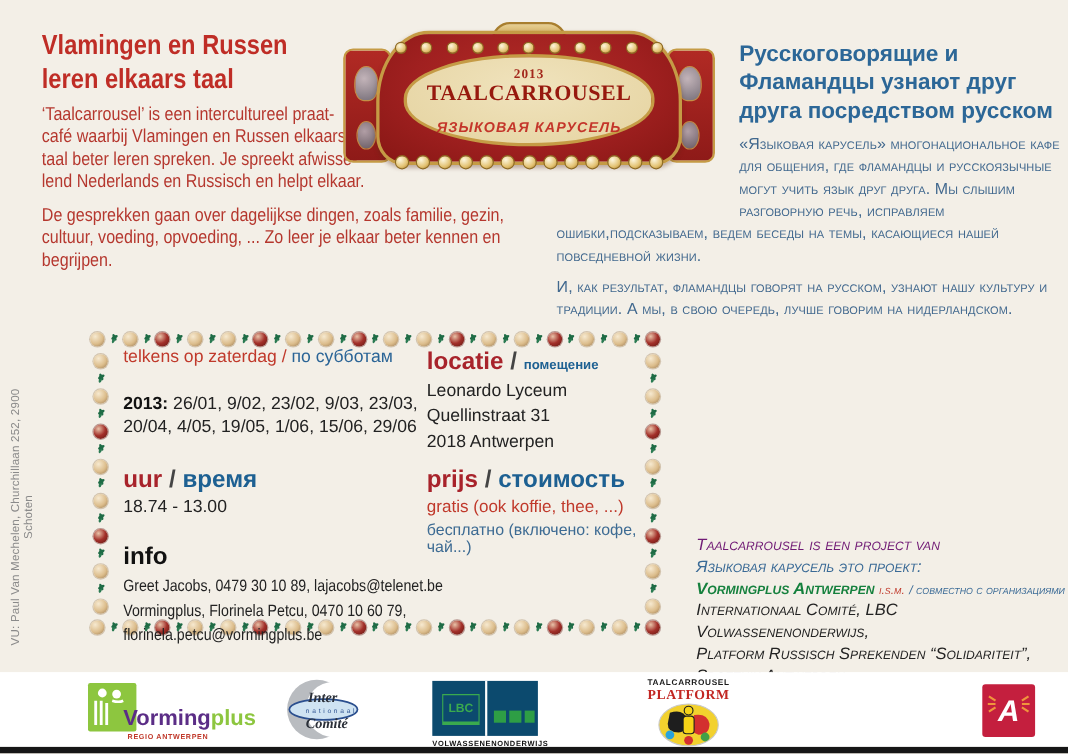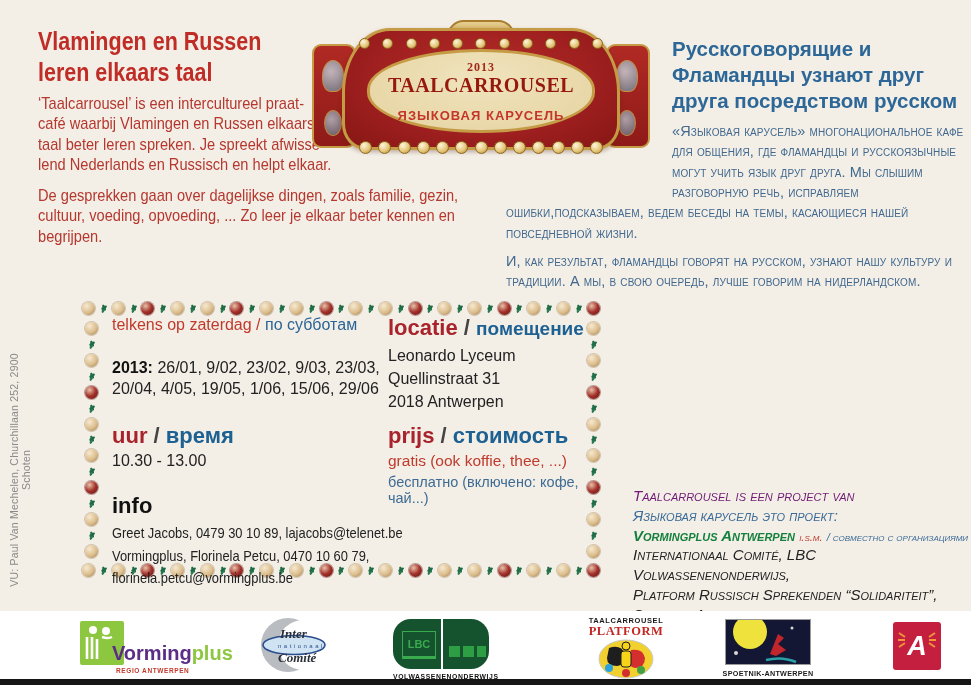--- a/index.html
+++ b/index.html
@@ -78,21 +78,21 @@
   .banner-panel{
     position:absolute;left:50%;top:18px;transform:translateX(-50%);
     width:222px;height:78px;
     background:radial-gradient(ellipse at 50% 35%,#f0e3bd,#e5d3a0);
     border:3px solid #c59b45;border-radius:50% / 48%;
     display:flex;flex-direction:column;align-items:center;justify-content:center;
     text-align:center;
   }
   .banner-year{font-family:"Liberation Serif",serif;font-weight:bold;font-size:12px;color:#a3281c;letter-spacing:1px;}
   .banner-nl{font-family:"Liberation Serif",serif;font-weight:bold;font-size:20px;color:#97190e;letter-spacing:.5px;line-height:1.05;}
-  .banner-ru{font-size:13px;font-weight:bold;color:#c4352a;letter-spacing:1px;margin-top:12px;}
+  .banner-ru{font-size:13px;font-weight:bold;color:#c4352a;letter-spacing:1px;margin-top:12px;font-style:italic;}
 
   
   .ru-col{position:absolute;left:506px;top:32px;width:462px;}
   .ru-spacer{float:left;width:166px;height:152px;}
   .ru-title{font-size:20.5px;font-weight:bold;color:#2c6797;line-height:1.27;margin:4px 0 7px 0;}
   .ru-p{font-variant:small-caps;color:#41688e;font-size:14.5px;line-height:1.4;margin:0 0 8px 0;letter-spacing:.1px;}
 
   
   .orn-row{position:absolute;left:82px;width:518px;height:16px;display:flex;justify-content:space-between;align-items:center;}
   .orn-row.top{top:300px;}
@@ -156,21 +156,21 @@
   .vp-square{width:44px;height:44px;background:#8dc63f;border-radius:2px;flex:none;}
   .vp-text{margin-left:-12px;margin-bottom:2px;font-weight:bold;font-size:20px;line-height:1;}
   .vp-main{color:#5b2d86;}
   .vp-main::first-letter{font-size:1.55em;}
   .vp-plus{color:#8dc63f;}
   .vp-sub{font-size:6.5px;color:#c0392b;font-weight:bold;letter-spacing:.6px;margin:2px 0 0 36px;}
   
   .ic{left:256px;top:4px;}
   
   .lbc{left:393px;top:8px;width:96px;text-align:center;}
-  .lbc-black{position:relative;width:96px;height:50px;background:#14532d;border-radius:18px;}
+  .lbc-black{position:relative;width:96px;height:50px;background:#0c4a6e;}
   .lbc-box{
     position:absolute;left:9px;top:12px;width:32px;height:24px;
     border:1px solid #3aaa4e;color:#3aaa4e;font-weight:bold;font-size:11px;
     display:flex;align-items:center;justify-content:center;
     border-bottom-width:3px;
   }
   .lbc-div{position:absolute;left:48px;top:0;width:2px;height:50px;background:#ffffff;}
   .lbc-sq{position:absolute;top:27px;width:11px;height:11px;background:#2e9e45;}
   .lbc-caption{font-size:6.8px;color:#111;letter-spacing:.6px;margin-top:4px;font-weight:bold;}
   
@@ -563,36 +563,36 @@
     <div class="dates pre">
       <b>2013:</b> <span>26/01, 9/02, 23/02, 9/03, 23/03,
 20/04, 4/05, 19/05, 1/06, 15/06, 29/06</span>
     </div>
   </div>
 
   <div class="section sec-locatie">
     <div class="sec-head">
       <span class="lbl-nl">locatie</span>
       <span class="lbl-slash">/</span>
-      <span class="lbl-ru" style="font-size:19px;">помещение</span>
+      <span class="lbl-ru" style="font-size:12px;">помещение</span>
     </div>
     <div class="addr">
       <div>Leonardo Lyceum</div>
       <div>Quellinstraat 31</div>
       <div>2018 Antwerpen</div>
     </div>
   </div>
 
   <div class="section sec-uur">
     <div class="sec-head">
       <span class="lbl-nl">uur</span>
       <span class="lbl-slash">/</span>
       <span class="lbl-ru">время</span>
     </div>
-    <div class="time">10.30 - 13.00</div>
+    <div class="time">18.74 - 13.00</div>
   </div>
 
   <div class="section sec-prijs">
     <div class="sec-head">
       <span class="lbl-nl">prijs</span>
       <span class="lbl-slash">/</span>
       <span class="lbl-ru">стоимость</span>
     </div>
     <div class="prijs-nl">gratis (ook koffie, thee, ...)</div>
     <div class="prijs-ru">бесплатно (включено: кофе, чай...)</div>
@@ -669,33 +669,20 @@
         <path d="M12 10 q12 -4 16 6 q2 10 -8 12 q-10 0 -10 -8 z" fill="#1e1e1e"></path>
         <path d="M34 12 q12 -2 14 8 q0 10 -10 10 q-8 -2 -6 -10 z" fill="#d32f2f"></path>
         <circle cx="29" cy="8" r="4" fill="#f7d417" stroke="#1e1e1e" stroke-width="1"></circle>
         <rect x="24" y="13" width="10" height="16" rx="3" fill="#f7d417" stroke="#1e1e1e" stroke-width="1"></rect>
         <circle cx="12" cy="30" r="4" fill="#29a3dd"></circle>
         <circle cx="44" cy="32" r="4" fill="#43a047"></circle>
         <circle cx="29" cy="35" r="4" fill="#d32f2f"></circle>
       </svg>
     </div>
 
-    <div class="logo spk">
-      <div class="spk-img">
-        <svg width="84" height="44" viewBox="0 0 84 44">
-          <rect width="84" height="44" fill="#141733"></rect>
-          <circle cx="24" cy="12" r="17" fill="#efe23c"></circle>
-          <circle cx="10" cy="33" r="2" fill="#d8d8d8"></circle>
-          <circle cx="66" cy="8" r="1.5" fill="#d8d8d8"></circle>
-          <path d="M44 34 L52 14 L58 18 L52 24 L60 30 L50 36 Z" fill="#c0262c"></path>
-          <path d="M40 40 q16 -4 30 2" stroke="#2aa0a8" stroke-width="2.5" fill="none"></path>
-        </svg>
-      </div>
-      <div class="spk-caption">SPOETNIK-ANTWERPEN</div>
-    </div>
 
     <div class="logo alogo">
       <svg width="12" height="20" viewBox="0 0 12 20" style="position:absolute;left:3px;top:8px;">
         <path d="M2 10 h7 M3 3 l6 4 M3 17 l6 -4" stroke="#f0953c" stroke-width="2" fill="none"></path>
       </svg>
       <span class="alogo-letter">A</span>
       <svg width="12" height="20" viewBox="0 0 12 20" style="position:absolute;right:3px;top:8px;">
         <path d="M10 10 h-7 M9 3 l-6 4 M9 17 l-6 -4" stroke="#f0953c" stroke-width="2" fill="none"></path>
       </svg>
     </div>

